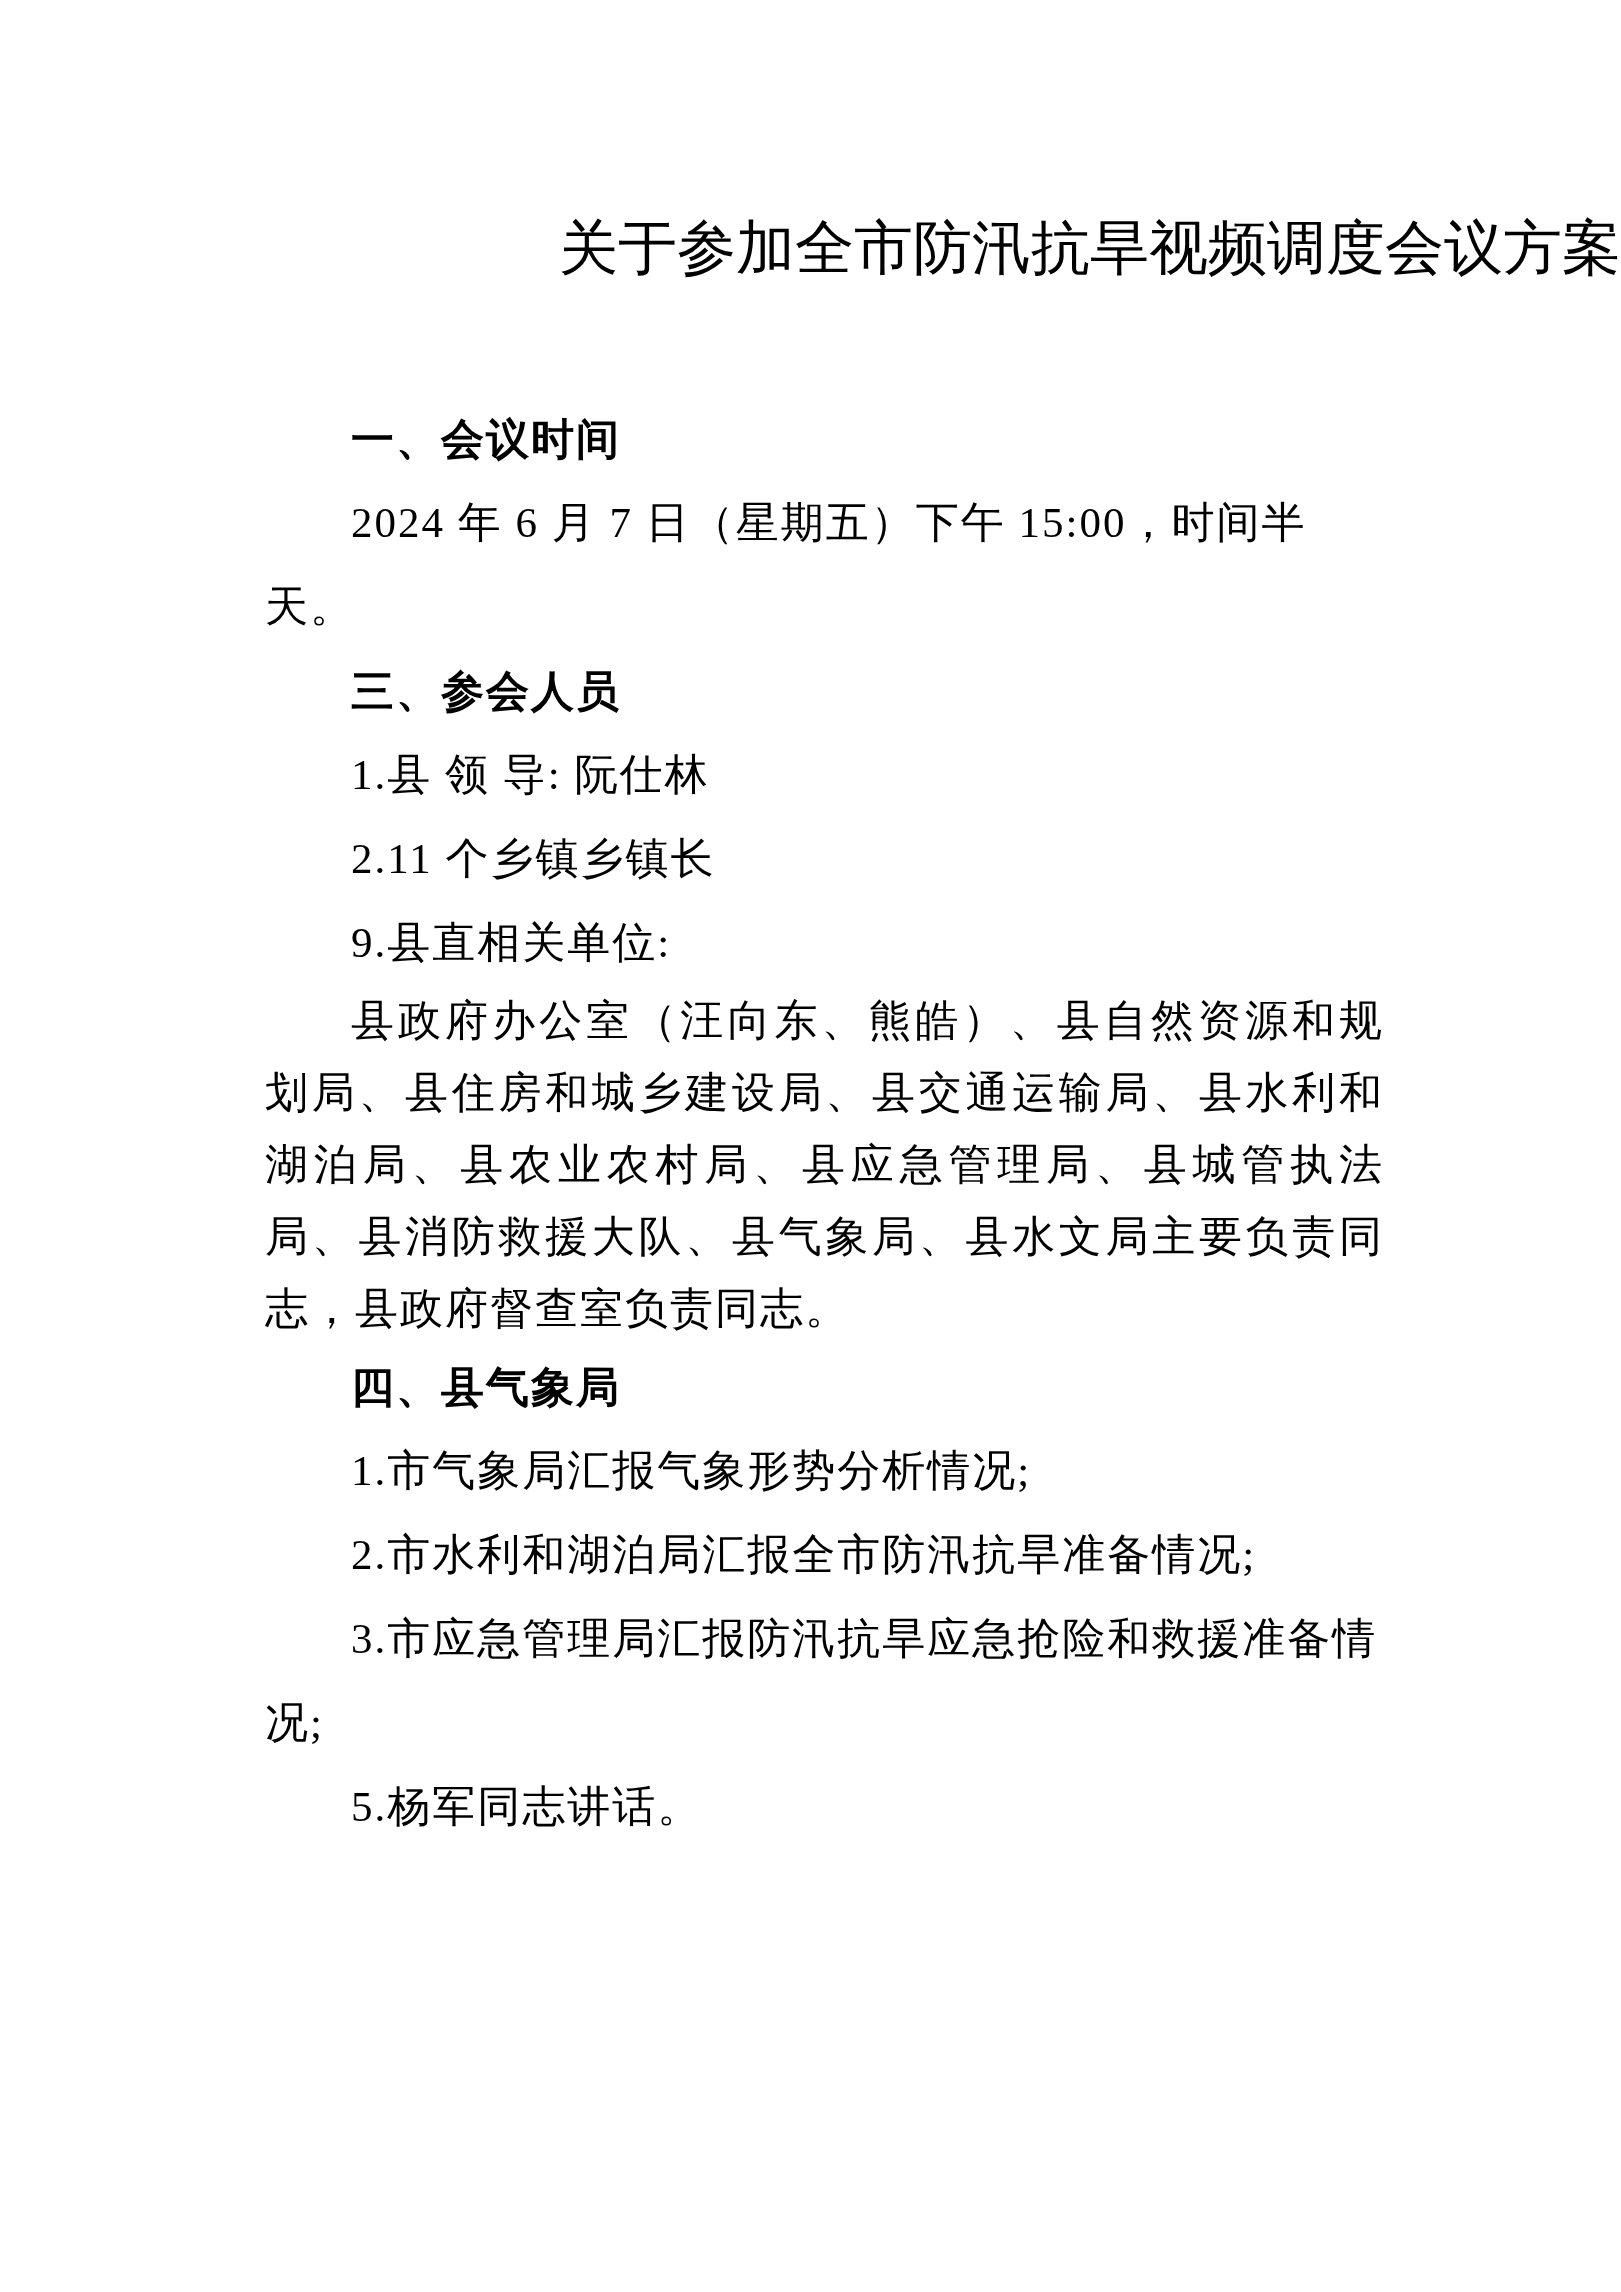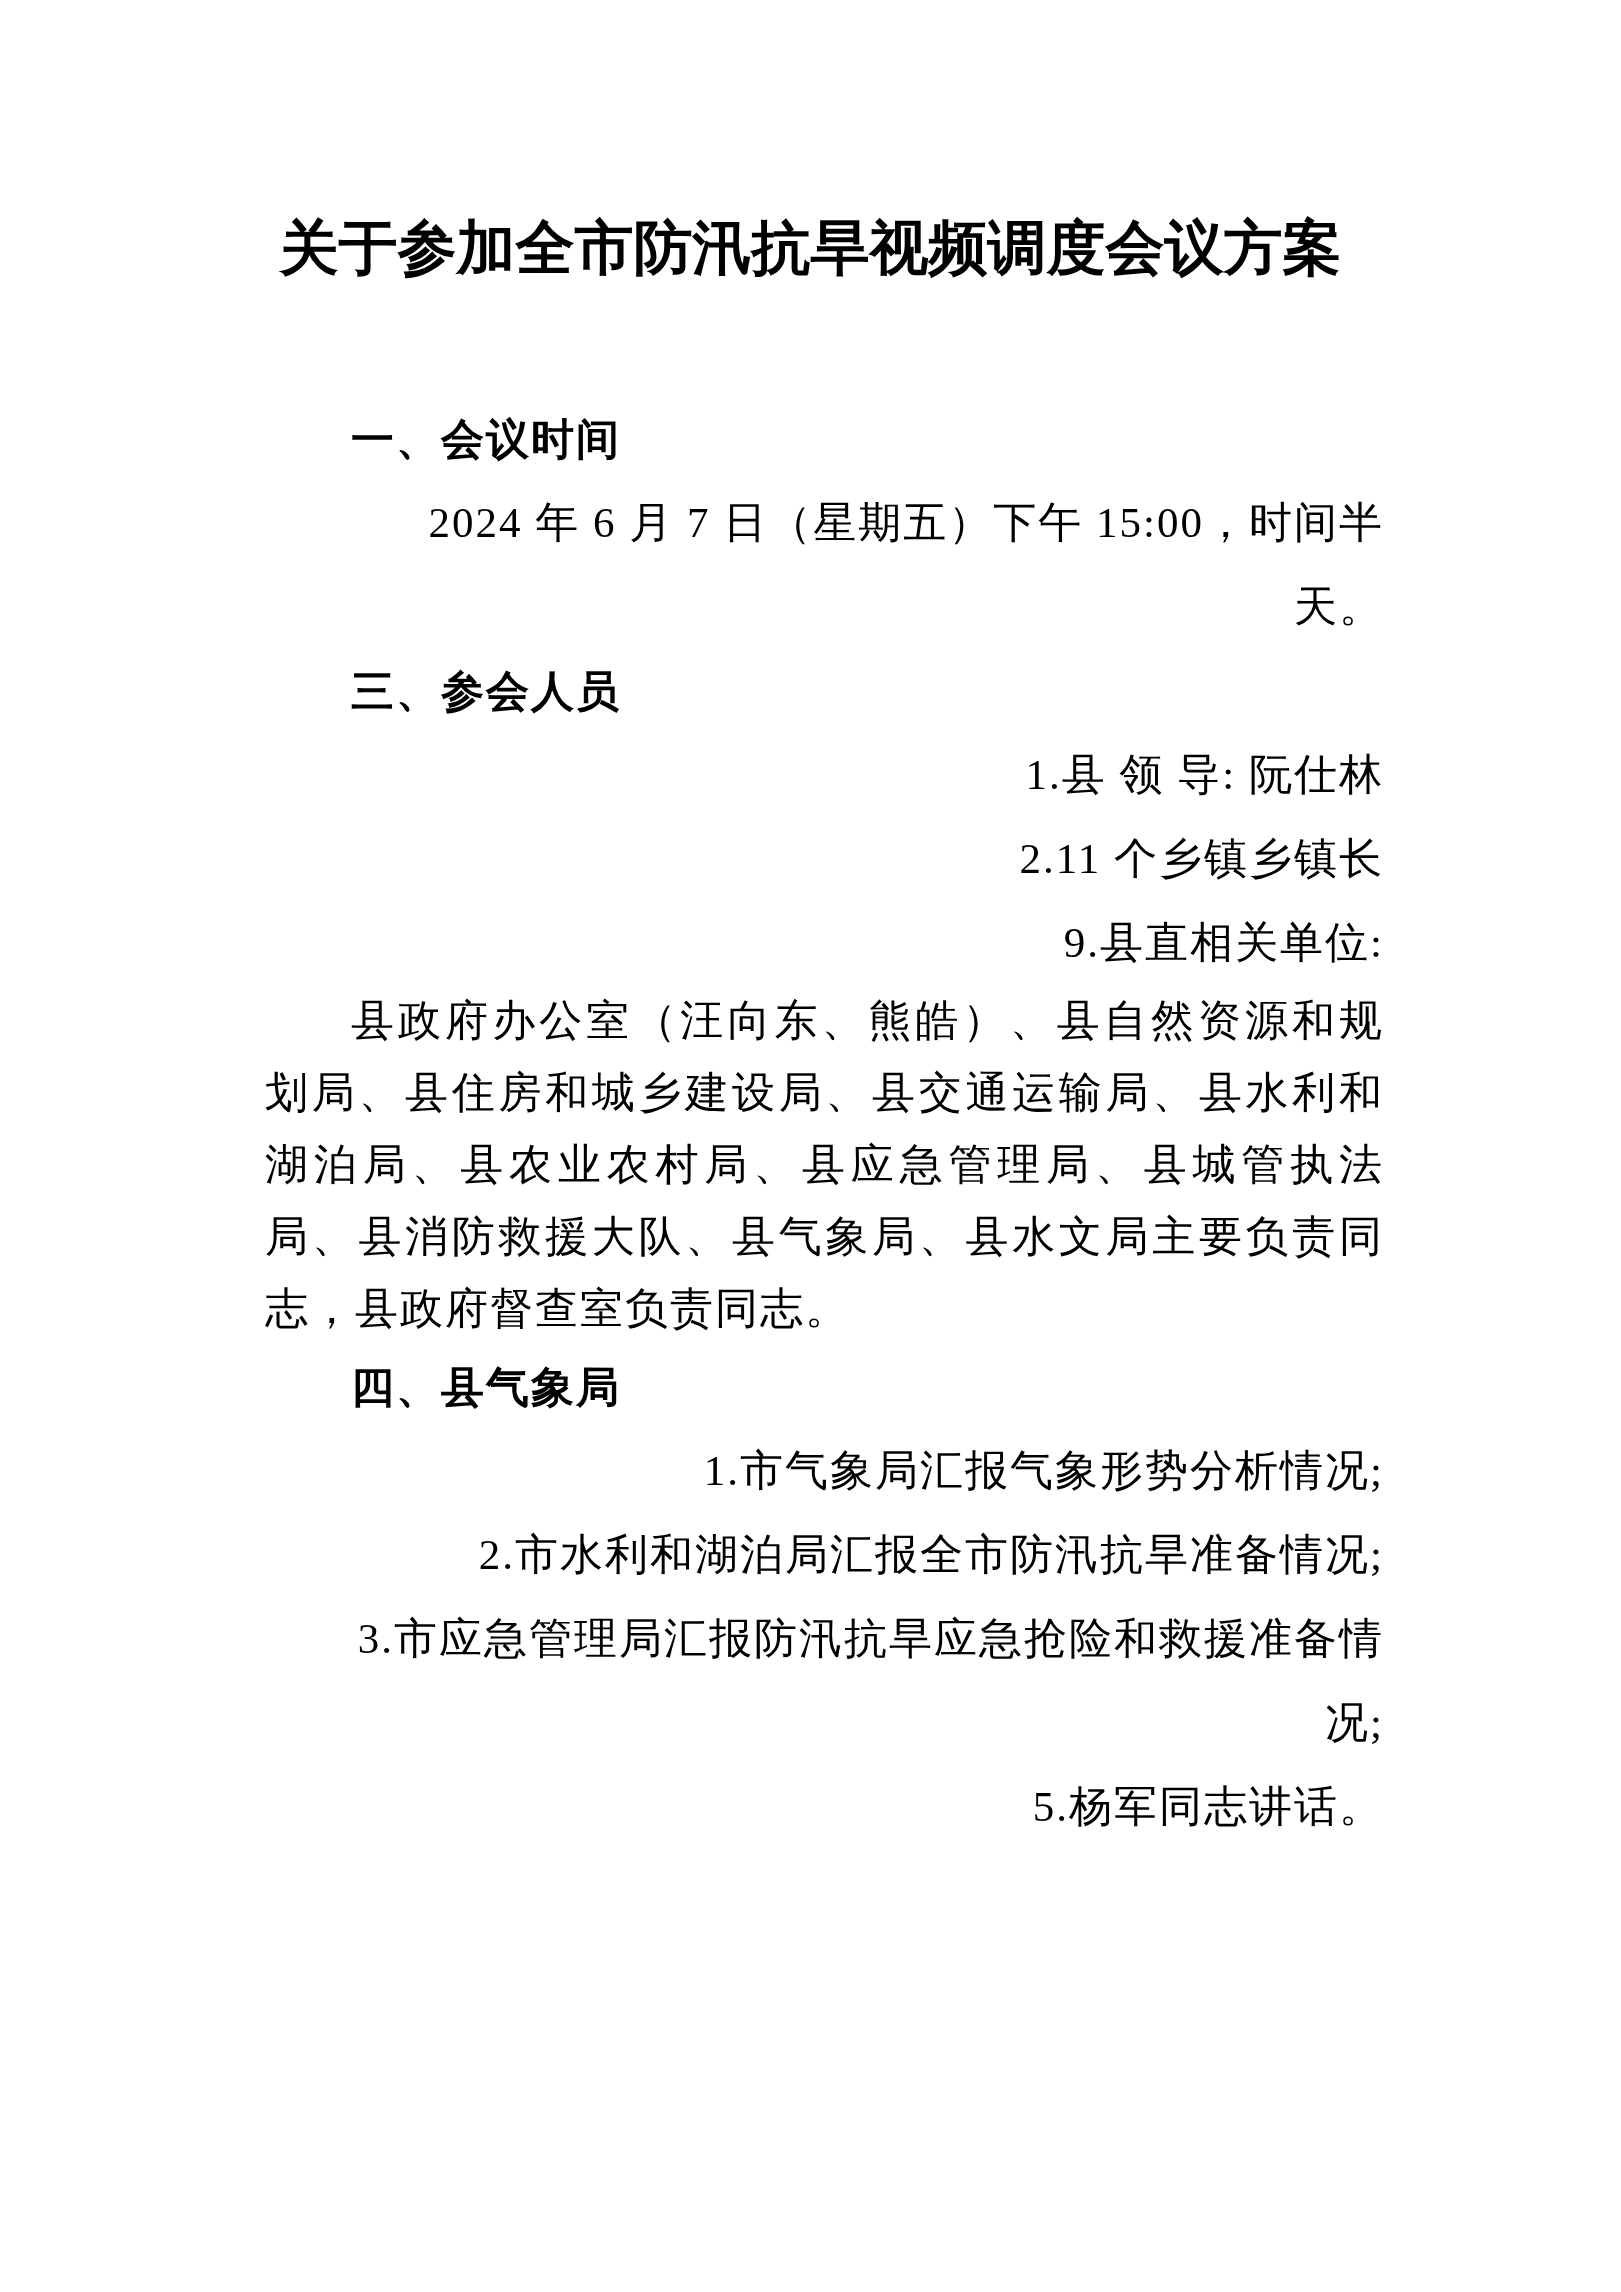--- a/index.html
+++ b/index.html
@@ -12,23 +12,23 @@
     width: 1621px;
     height: 2293px;
     background: #ffffff;
     overflow: hidden;
     font-family: "Liberation Serif", "DejaVu Serif", serif;
     color: #000000;
   }
   .doc-title {
     margin: 0;
     padding-top: 216px;
-    text-align: center;
+    text-align: right;
     font-family: "Liberation Serif", "DejaVu Serif", serif;
-    font-weight: bold;
+    font-weight: normal;
     font-size: 59px;
     line-height: 65px;
     letter-spacing: 0px;
     white-space: nowrap;
   }
   .content {
     margin-top: 116px;
     padding-left: 245px;
     padding-right: 237px;
     margin-left: 20px;
@@ -42,21 +42,20 @@
     text-indent: 86px;
     letter-spacing: 2px;
   }
   .body-line {
     margin: 0;
     font-family: "Liberation Serif", "DejaVu Serif", serif;
     font-size: 43px;
     line-height: 84px;
     text-indent: 86px;
     letter-spacing: 2px;
-    text-align: right;
   }
   .body-par {
     margin: 0;
     font-family: "Liberation Serif", "DejaVu Serif", serif;
     font-size: 43px;
     line-height: 72px;
     text-indent: 86px;
     letter-spacing: 2px;
     text-align: justify;
     text-justify: inter-character;

